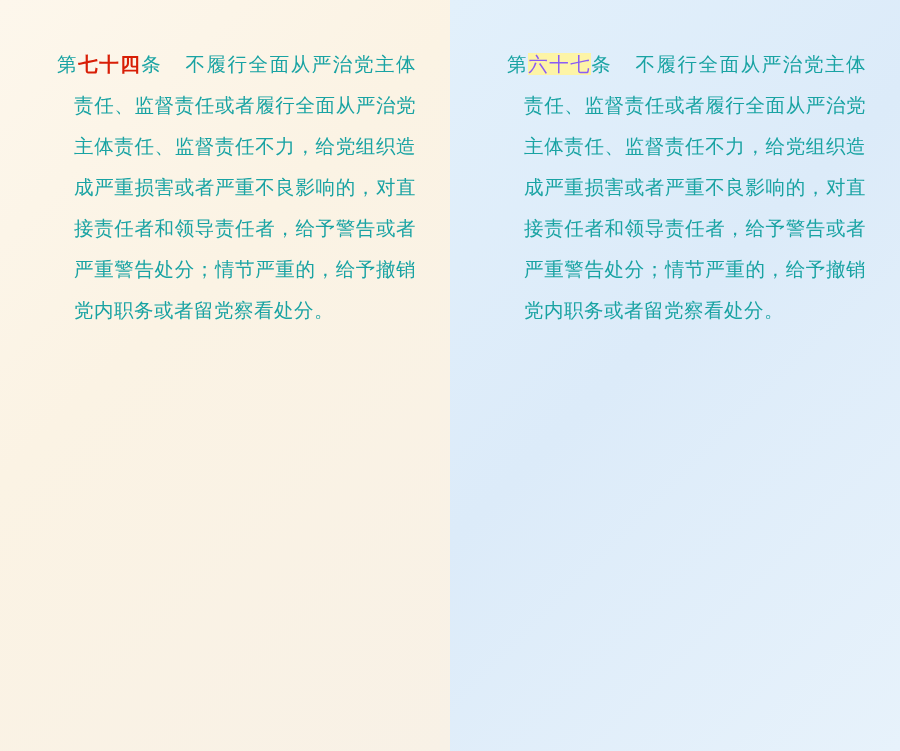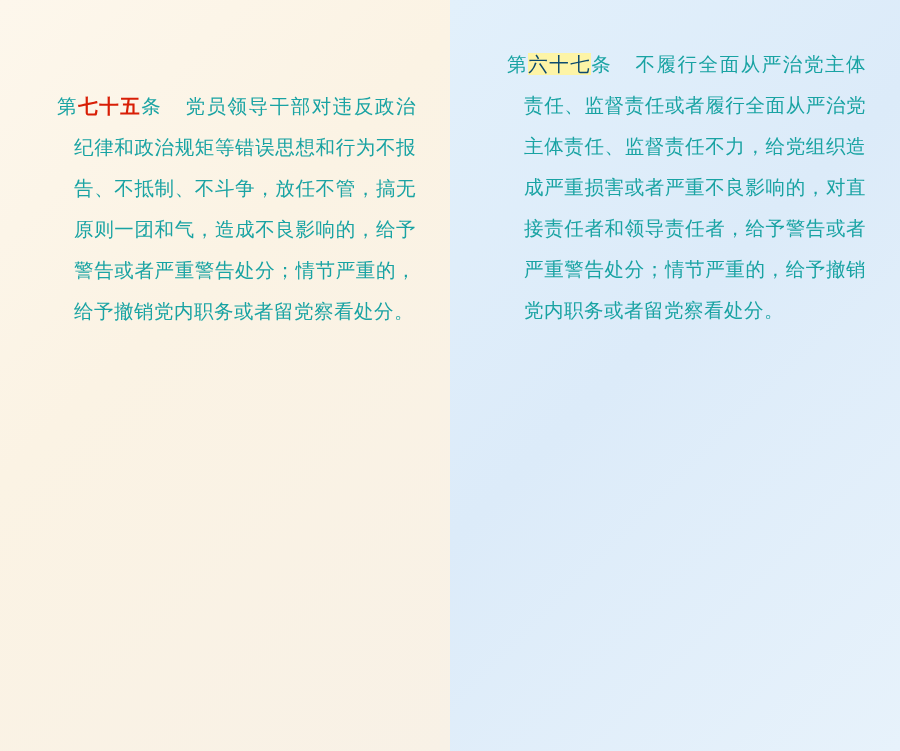--- a/index.html
+++ b/index.html
@@ -43,21 +43,21 @@
     text-indent: -40px;
   }
   .art-prefix {
     color: #19a3a3;
   }
   .art-num-red {
     color: #d81e06;
     font-weight: bold;
   }
   .art-num-hl {
-    color: #0c4a6e;
+    color: #8b5cf6;
     background: #fdf4a6;
     font-weight: normal;
   }
   .art-suffix {
     color: #19a3a3;
   }
   .gap {
     display: inline-block;
     width: 22px;
   }
@@ -65,26 +65,26 @@
     height: 42px;
   }
 </style>
 </head>
 <body>
 
 <div class="page">
 
   <div class="col col-left">
 
+    <p class="para para-indent">
+      <span class="gap"></span><span class="art-prefix">第</span><span class="art-num-red">七十四</span><span class="art-suffix">条</span><span class="gap"></span><span>不履行全面从严治党主体责任、监督责任或者履行全面从严治党主体责任、监督责任不力，给党组织造成严重损害或者严重不良影响的，对直接责任者和领导责任者，给予警告或者严重警告处分；情节严重的，给予撤销党内职务或者留党察看处分。</span>
+    </p>
 
     <div class="spacer"></div>
 
-    <p class="para para-indent">
-      <span class="gap"></span><span class="art-prefix">第</span><span class="art-num-red">七十五</span><span class="art-suffix">条</span><span class="gap"></span><span>党员领导干部对违反政治纪律和政治规矩等错误思想和行为不报告、不抵制、不斗争，放任不管，搞无原则一团和气，造成不良影响的，给予警告或者严重警告处分；情节严重的，给予撤销党内职务或者留党察看处分。</span>
-    </p>
 
   </div>
 
   <div class="col col-right">
 
     <p class="para para-indent">
       <span class="gap"></span><span class="art-prefix">第</span><span class="art-num-hl">六十七</span><span class="art-suffix">条</span><span class="gap"></span><span>不履行全面从严治党主体责任、监督责任或者履行全面从严治党主体责任、监督责任不力，给党组织造成严重损害或者严重不良影响的，对直接责任者和领导责任者，给予警告或者严重警告处分；情节严重的，给予撤销党内职务或者留党察看处分。</span>
     </p>
 
     <div class="spacer"></div>

